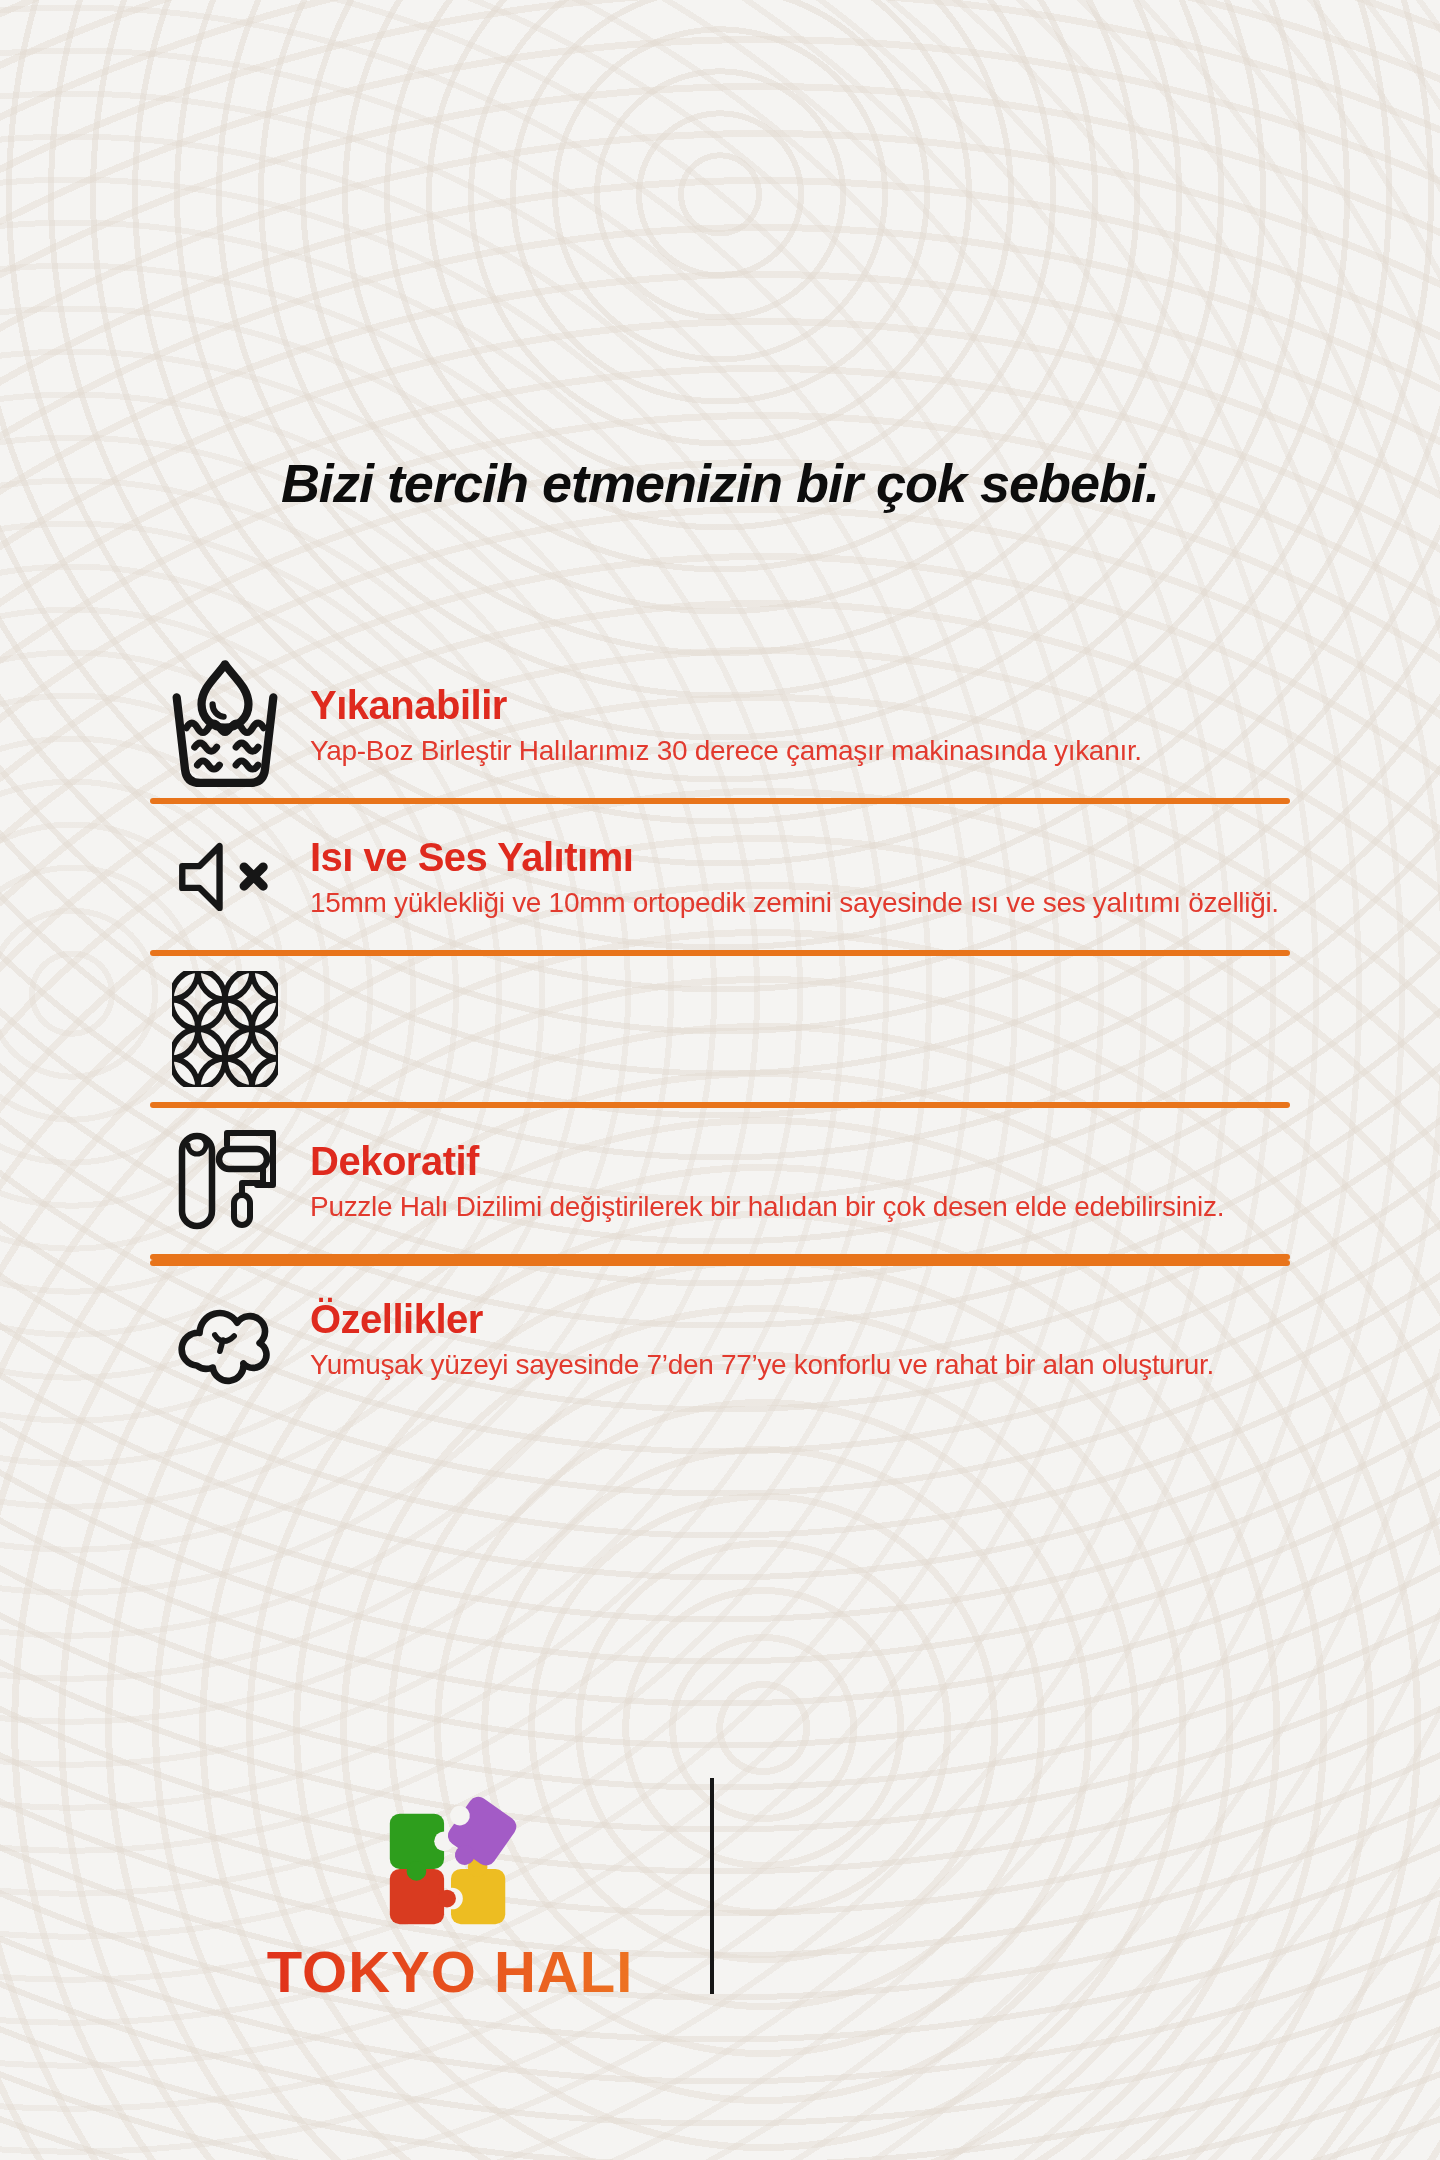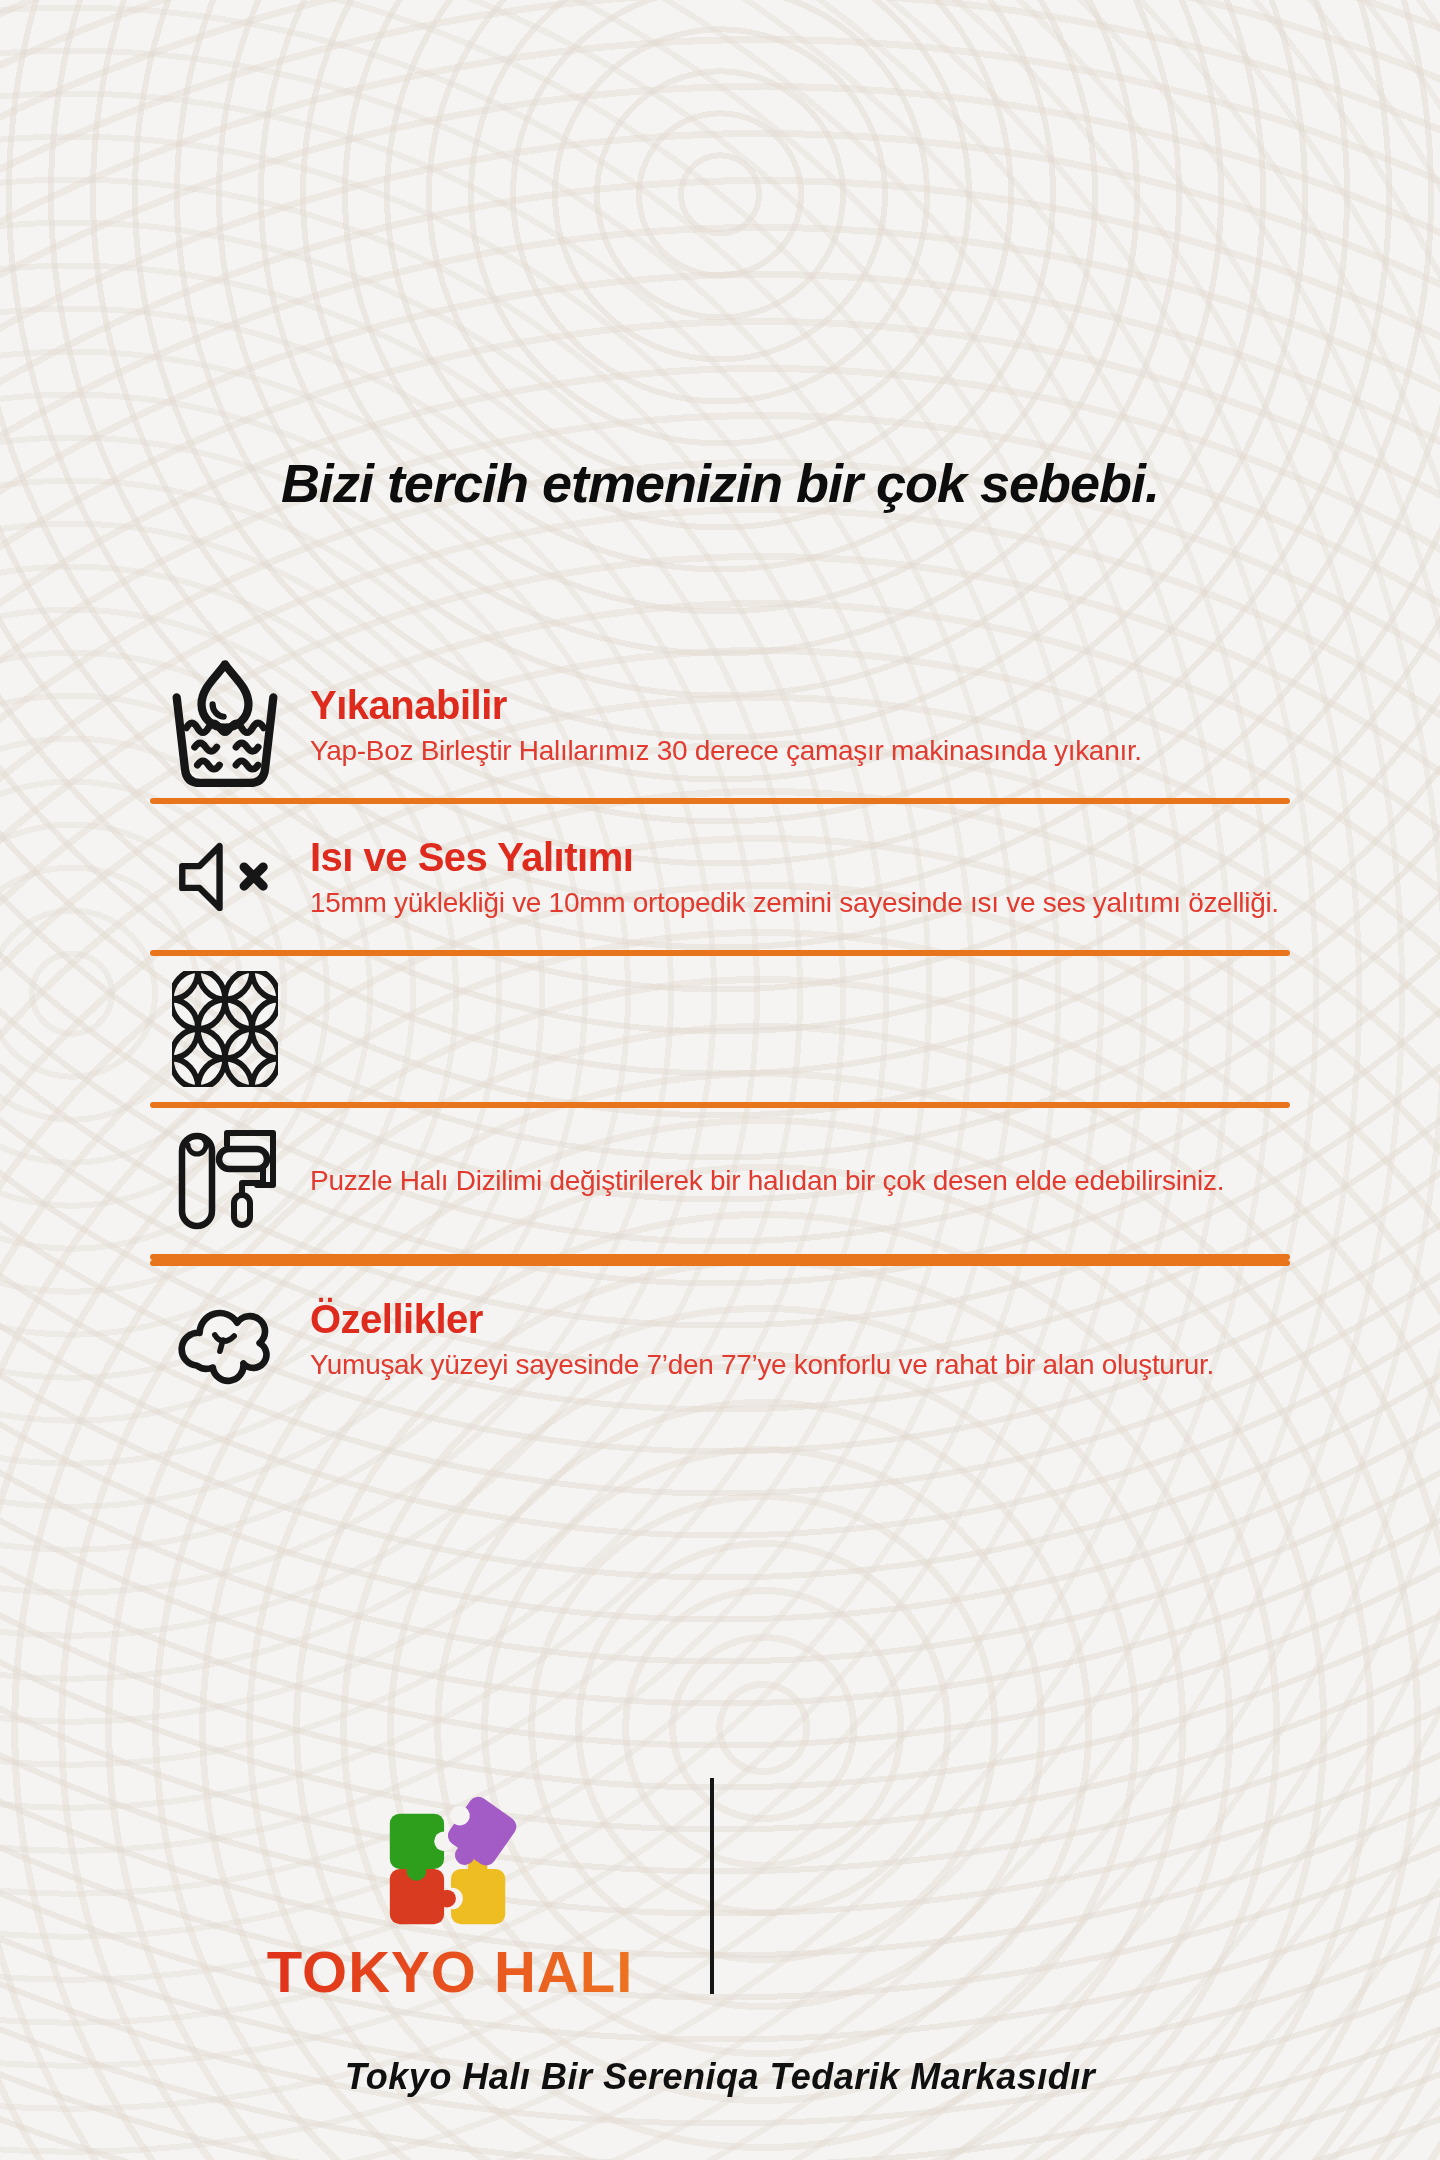--- a/index.html
+++ b/index.html
@@ -178,20 +178,21 @@
         <svg width="112" height="112" viewBox="0 0 112 112">
           <path class="icon-stroke" stroke-width="6" d="M58 20 V8 H104 V60 H88"></path>
           <rect class="icon-stroke" stroke-width="6.5" x="13" y="11" width="30" height="90" rx="15"></rect>
           <path class="icon-stroke" stroke-width="5" d="M28 11 a9 9 0 1 1 -9 9"></path>
           <rect class="icon-stroke" stroke-width="6.5" x="50" y="24" width="48" height="20" rx="10"></rect>
           <path class="icon-stroke" stroke-width="6" d="M94 44 V58 H73 V70"></path>
           <rect class="icon-stroke" stroke-width="6" x="65" y="70" width="16" height="30" rx="8"></rect>
         </svg>
       </div>
       <div class="feature-text">
+        <h3 class="feature-title">Dekoratif</h3>
         <p class="feature-desc">Puzzle Halı Dizilimi değiştirilerek bir halıdan bir çok desen elde edebilirsiniz.</p>
       </div>
     </div>
     <div class="divider"></div>
 
     <div class="divider"></div>
 
     <div class="feature">
       <div class="feature-icon">
         <svg width="118" height="94" viewBox="0 0 116 92">
@@ -228,15 +229,14 @@
         <circle cx="107" cy="74" r="10" fill="#A35BC6"></circle>
         <circle cx="80" cy="44" r="10" fill="#f5f4f2"></circle>
       </g>
     </svg>
     <div class="tokyo-text">TOKYO HALI</div>
   </div>
 
   <div class="footer-vline"></div>
 
 
-  <p class="tagline">Tokyo Halı Bir Sereniqa Tedarik Markasıdır</p>
 
 </div>
 
 </body></html>

